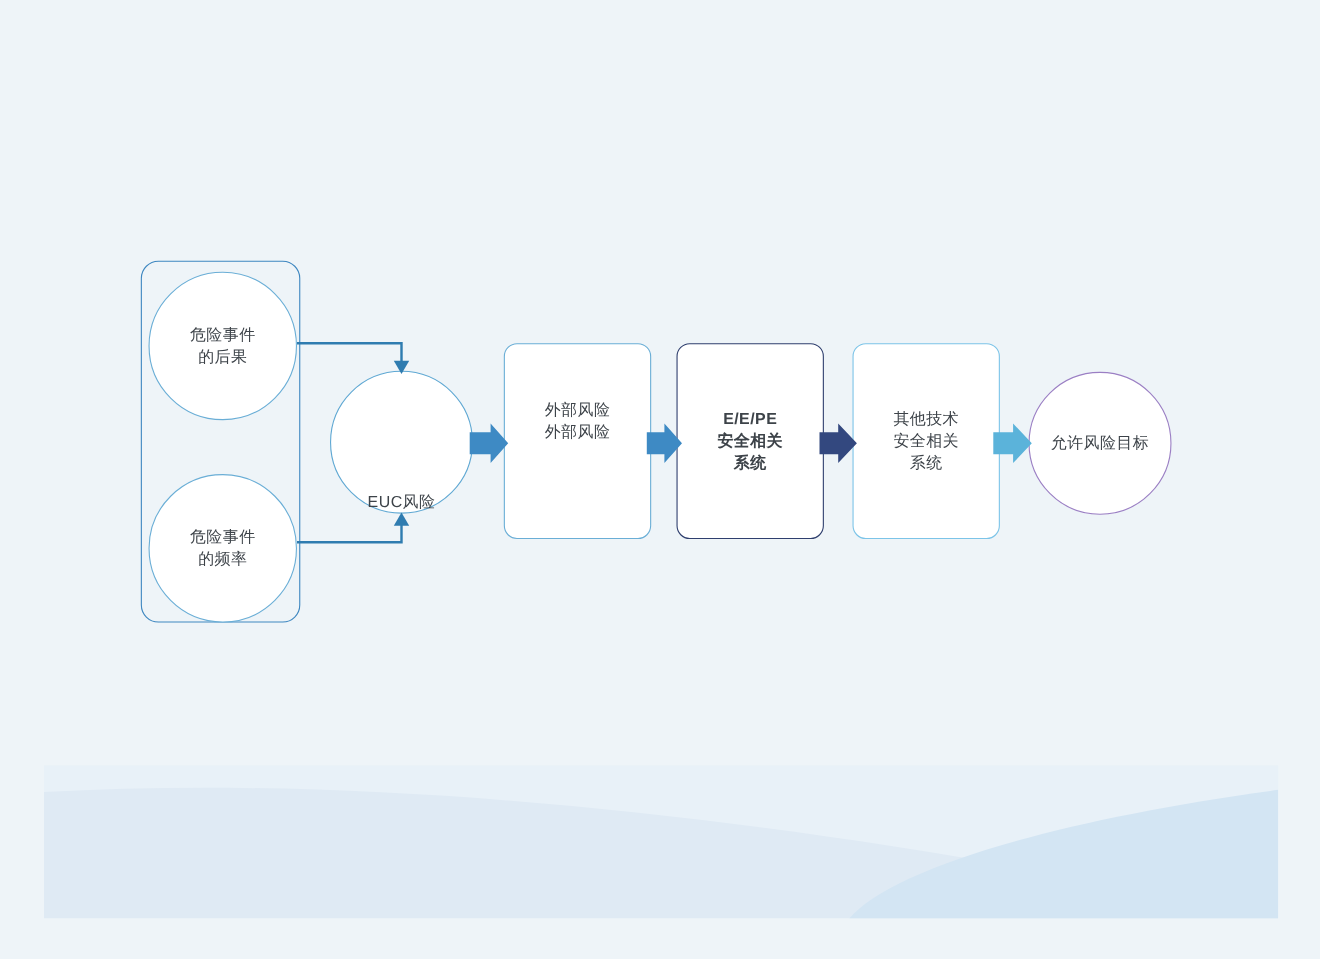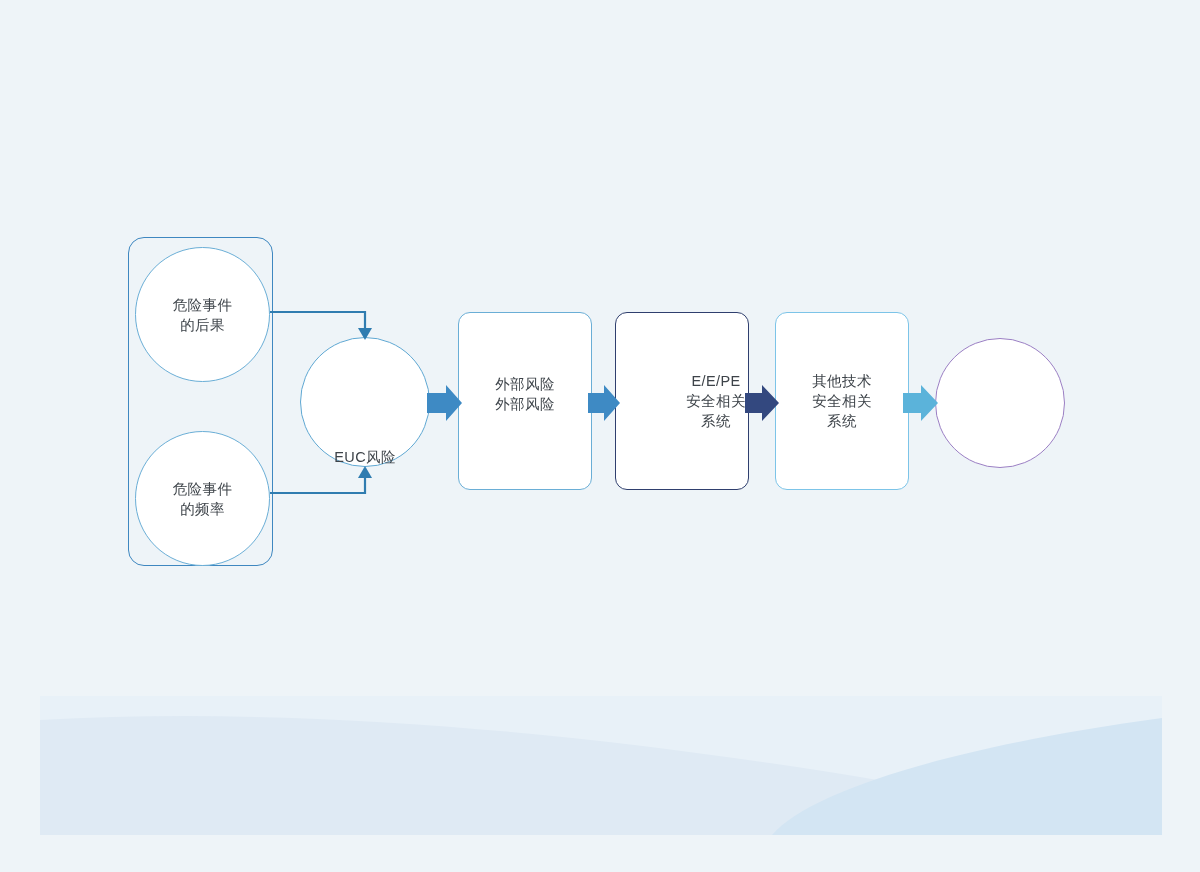--- a/index.html
+++ b/index.html
@@ -150,31 +150,34 @@
 
   <div class="node-label" style="left:135px; top:431px; width:135px; height:135px;">
     <span>危险事件</span>
     <span>的频率</span>
   </div>
 
   <div class="node-label" style="left:300px; top:337px; width:130px; height:130px;justify-content:flex-end;">
     <span>EUC风险</span>
   </div>
 
-  <div class="node-label" style="left:458px; top:323px; width:134px; height:142px;">
+  <div class="node-label" style="left:458px; top:312px; width:134px; height:142px;">
     <span>外部风险</span>
     <span>外部风险</span>
   </div>
 
-  <div class="node-label" style="left:649px; top:312px; width:134px; height:178px;">
+  <div class="node-label" style="left:615px; top:312px; width:134px; height:178px;font-weight:bold;">
     <span>E/E/PE</span>
     <span>安全相关</span>
     <span>系统</span>
   </div>
 
   <div class="node-label" style="left:775px; top:312px; width:134px; height:178px;">
     <span>其他技术</span>
     <span>安全相关</span>
     <span>系统</span>
   </div>
 
+  <div class="node-label" style="left:935px; top:338px; width:130px; height:130px;">
+    <span>允许风险目标</span>
+  </div>
 
 </div>
 
 </body></html>

